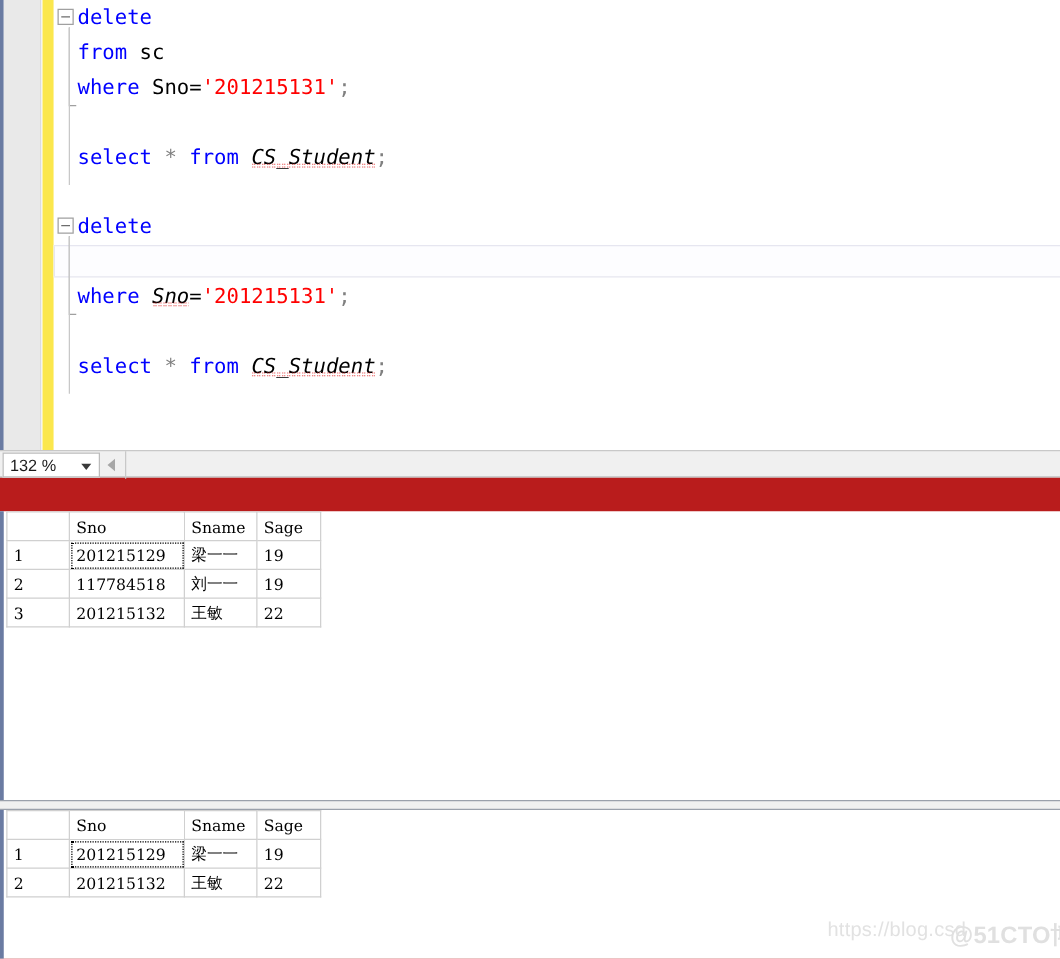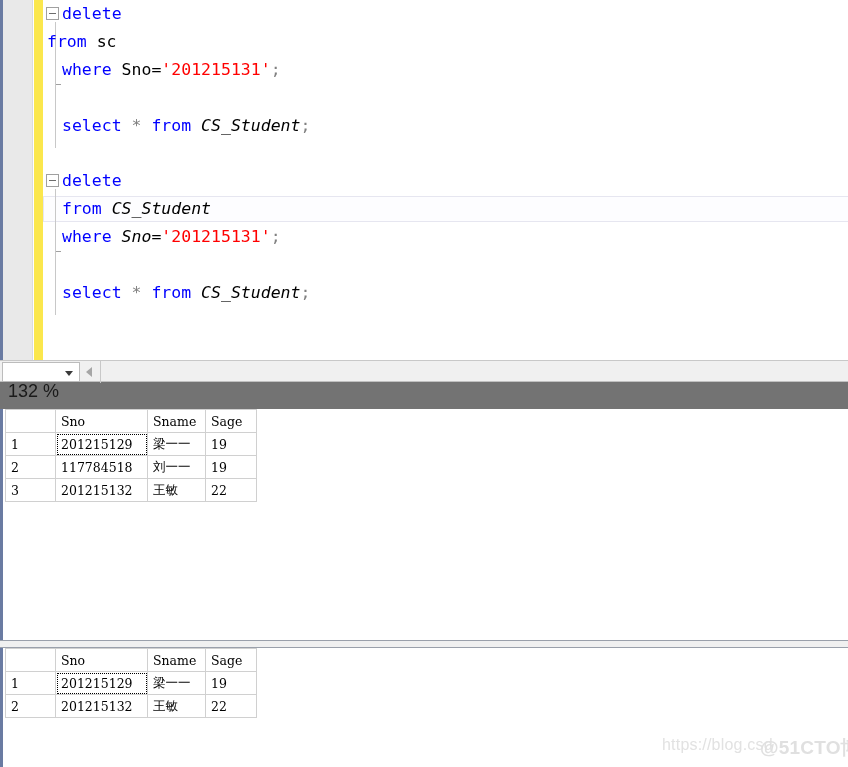--- a/index.html
+++ b/index.html
@@ -3,21 +3,21 @@
 <meta charset="utf-8">
 <style>
   * { box-sizing: border-box; }
   html, body {
     margin: 0; padding: 0;
     width: 848px; height: 767px;
     background: #ffffff;
     font-family: "Liberation Sans", sans-serif;
     overflow: hidden;
   }
-  #app { position: relative; width: 848px; height: 767px; background:#737373; }
+  #app { position: relative; width: 848px; height: 767px; background:#b91c1c; }
 
   
   .editor-pane {
     position: absolute; left: 0; top: 0; width: 848px; height: 360px;
     background: #ffffff; overflow: hidden;
   }
   .editor-leftrule {
     position: absolute; left: 0; top: 0; width: 3px; height: 360px;
     background: #6a7ba2;
   }
@@ -91,23 +91,22 @@
   .zoom-strip {
     position: absolute; left: 0; top: 360px; width: 848px; height: 22px;
     background: #f0f0f0; border-top: 1px solid #c8c8c8; border-bottom: 1px solid #c0c0c0;
   }
   .zoom-combo {
     position: absolute; left: 2px; top: 1px; width: 78px; height: 20px;
     background: #ffffff; border: 1px solid #bcbcbc;
   }
   .zoom-value {
     position: absolute; left: 5px; top: 2px;
-    font-size: 18px; color: #1a1a1a;
+    font-size: 13px; color: #1a1a1a;
     font-family: "Liberation Sans", sans-serif;
-    margin-top: 16px;
   }
   .zoom-arrow {
     position: absolute; right: 6px; top: 8px;
     width: 0; height: 0;
     border-left: 4px solid transparent; border-right: 4px solid transparent;
     border-top: 5px solid #3a3a3a;
   }
   .hscroll-left {
     position: absolute; left: 86px; top: 6px;
     width: 0; height: 0;
@@ -223,33 +222,32 @@
   <div class="editor-pane">
     <div class="editor-leftrule"></div>
     <div class="editor-indicator-margin"></div>
     <div class="editor-changebar"></div>
     <div class="editor-code" id="editor-code">
         <div class="collapse-box" style="top: 7px;"></div>
         <div class="region-line" style="top: 22px; height: 62px;"></div>
         <div class="region-foot" style="top: 84px;"></div>
         <div class="region-line" style="top: 22px; height: 126px; left: 12px; background: rgb(200, 200, 200);"></div>
         <div class="code-line" style="top: 0px;"><span class="code-text" style="left: 19px;"><span class="kw">delete</span></span></div>
-        <div class="code-line" style="top: 28px;"><span class="code-text" style="left: 4px;"><span class="kw">from</span><span class="idn"> </span><span class="idn">sc</span></span></div>
+        <div class="code-line" style="top: 28px;"><span class="code-text" style="left: 19px;"><span class="kw">from</span><span class="idn"> </span><span class="idn">sc</span></span></div>
         <div class="code-line" style="top: 56px;"><span class="code-text" style="left: 19px;"><span class="kw">where</span><span class="idn"> Sno=</span><span class="str">'201215131'</span><span class="pun">;</span></span></div>
         <div class="code-line" style="top: 84px;"><span class="code-text" style="left: 19px;"></span></div>
         <div class="code-line" style="top: 112px;"><span class="code-text" style="left: 19px;"><span class="kw">select</span><span class="idn"> </span><span class="pun">*</span><span class="idn"> </span><span class="kw">from</span><span class="idn"> </span><span class="idn sq">CS_Student</span><span class="pun">;</span></span></div>
         <div class="current-line" style="top: 196px;">
           <div class="current-line-left"></div>
         </div>
         <div class="collapse-box" style="top: 174px;"></div>
         <div class="region-line" style="top: 189px; height: 62px;"></div>
         <div class="region-foot" style="top: 251px;"></div>
         <div class="region-line" style="top: 189px; height: 126px; left: 12px; background: rgb(200, 200, 200);"></div>
         <div class="code-line" style="top: 167px;"><span class="code-text" style="left: 19px;"><span class="kw">delete</span></span></div>
-        <div class="code-line" style="top: 195px;"><span class="code-text" style="left: 19px;"><span class="kw">from</span><span class="idn"> </span><span class="idn sq">CS_Student</span></span></div>
         <div class="code-line" style="top: 223px;"><span class="code-text" style="left: 19px;"><span class="kw">where</span><span class="idn"> </span><span class="idn sq">Sno</span><span class="idn">=</span><span class="str">'201215131'</span><span class="pun">;</span></span></div>
         <div class="code-line" style="top: 251px;"><span class="code-text" style="left: 19px;"></span></div>
         <div class="code-line" style="top: 279px;"><span class="code-text" style="left: 19px;"><span class="kw">select</span><span class="idn"> </span><span class="pun">*</span><span class="idn"> </span><span class="kw">from</span><span class="idn"> </span><span class="idn sq">CS_Student</span><span class="pun">;</span></span></div>
       </div>
   </div>
 
   <div class="zoom-strip">
     <div class="zoom-combo">
       <span class="zoom-value">132 %</span>
       <span class="zoom-arrow"></span>

